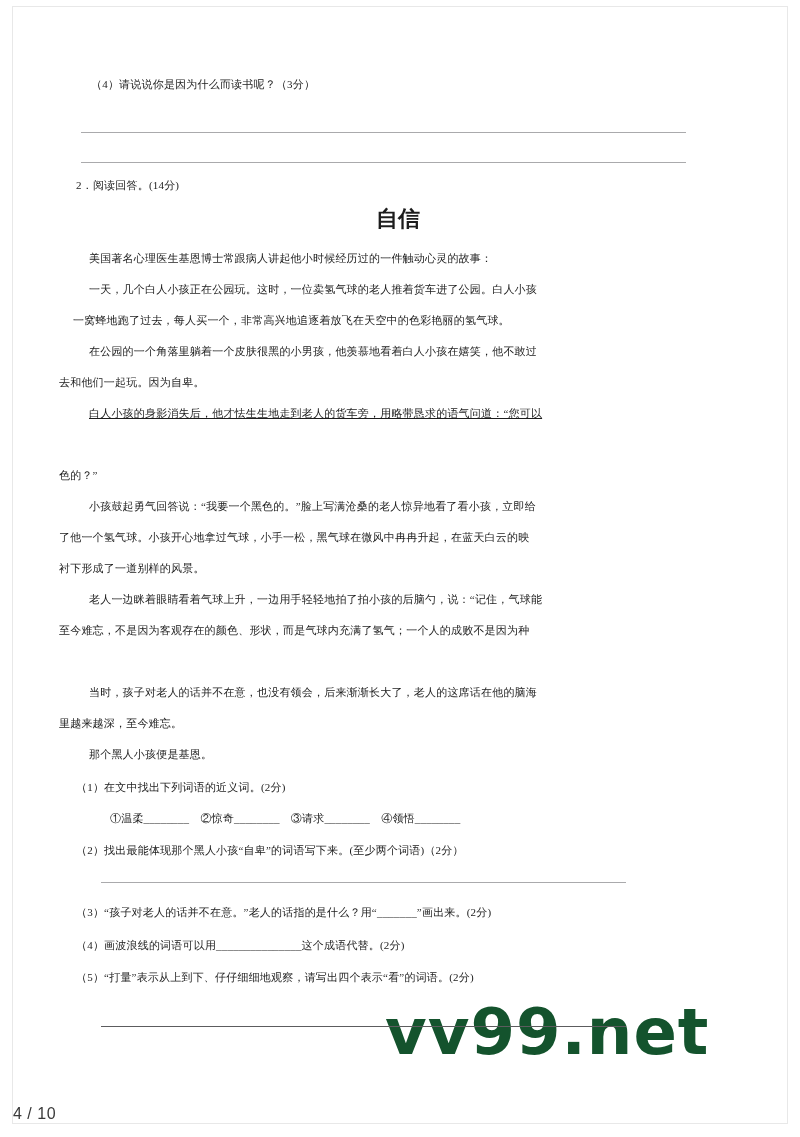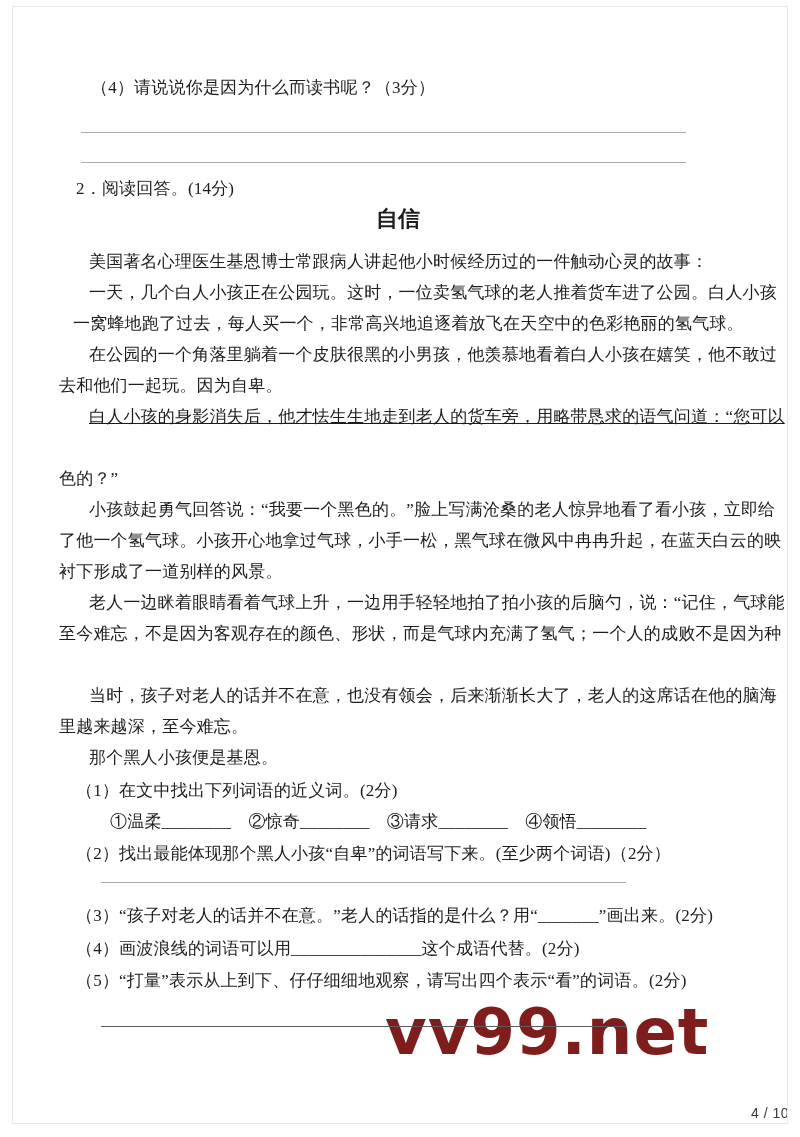--- a/index.html
+++ b/index.html
@@ -29,39 +29,39 @@
   }
 
   .watermark {
     position: absolute;
     left: 372px;
     top: 993px;
     font-family: "DejaVu Sans", "Liberation Sans", sans-serif;
     font-size: 64px;
     font-weight: bold;
     letter-spacing: 1px;
-    color: #7f1d1d;
+    color: #14532d;
     line-height: 1;
     white-space: nowrap;
     user-select: none;
     z-index: 1;
   }
 
   .content {
     position: absolute;
     left: 0;
     top: 0;
     width: 100%;
     height: 100%;
     z-index: 3;
   }
 
   .ln {
     position: absolute;
-    font-size: 17px;
+    font-size: 11px;
     line-height: 1;
     white-space: nowrap;
     letter-spacing: 0.2px;
   }
 
   .title {
     position: absolute;
     font-size: 22px;
     font-weight: bold;
     line-height: 1;
@@ -75,23 +75,23 @@
   }
   .rule.dark {
     border-top: 1.1px solid #5c5c5e;
   }
 
   .footer {
     position: absolute;
     left: 0;
     top: 1098px;
     width: 776px;
-    text-align: right;
+    text-align: left;
     font-family: "Liberation Sans", "DejaVu Sans", sans-serif;
-    font-size: 14px;
+    font-size: 16px;
     color: #3a3a3a;
     letter-spacing: 0.5px;
   }
 </style>
 </head>
 <body>
 
 <div class="page">
 
   <div class="watermark">vv99.net</div>

